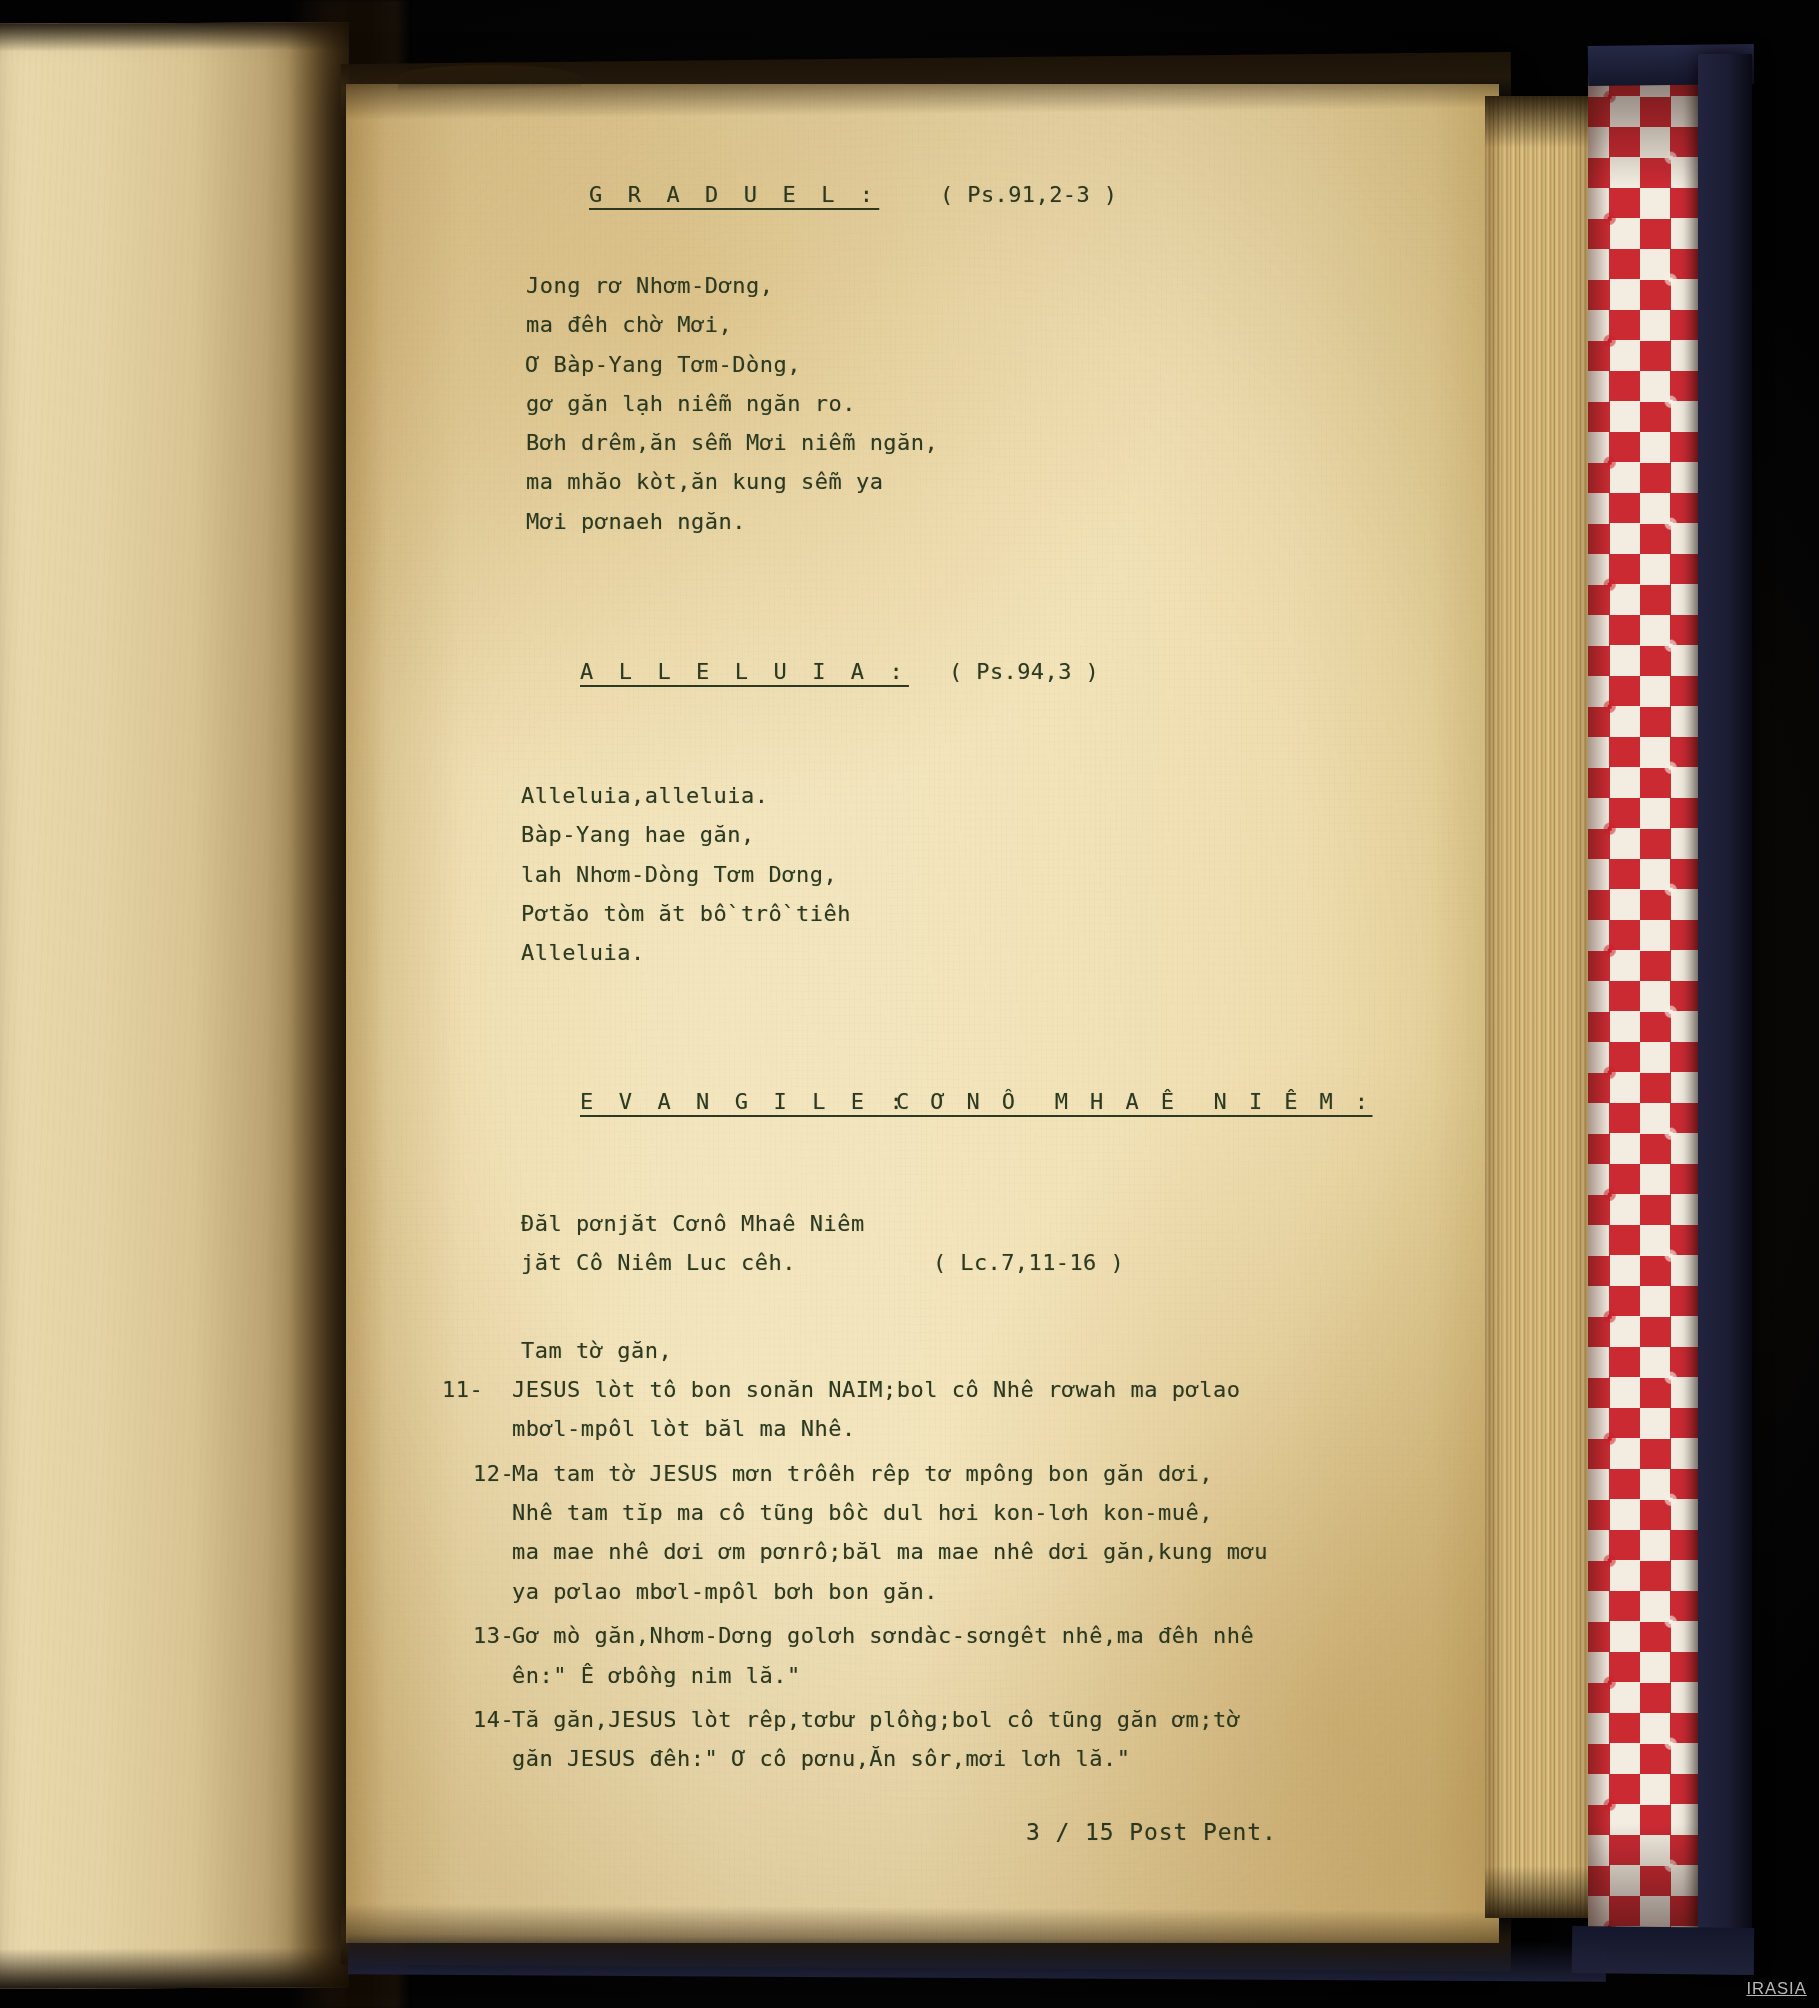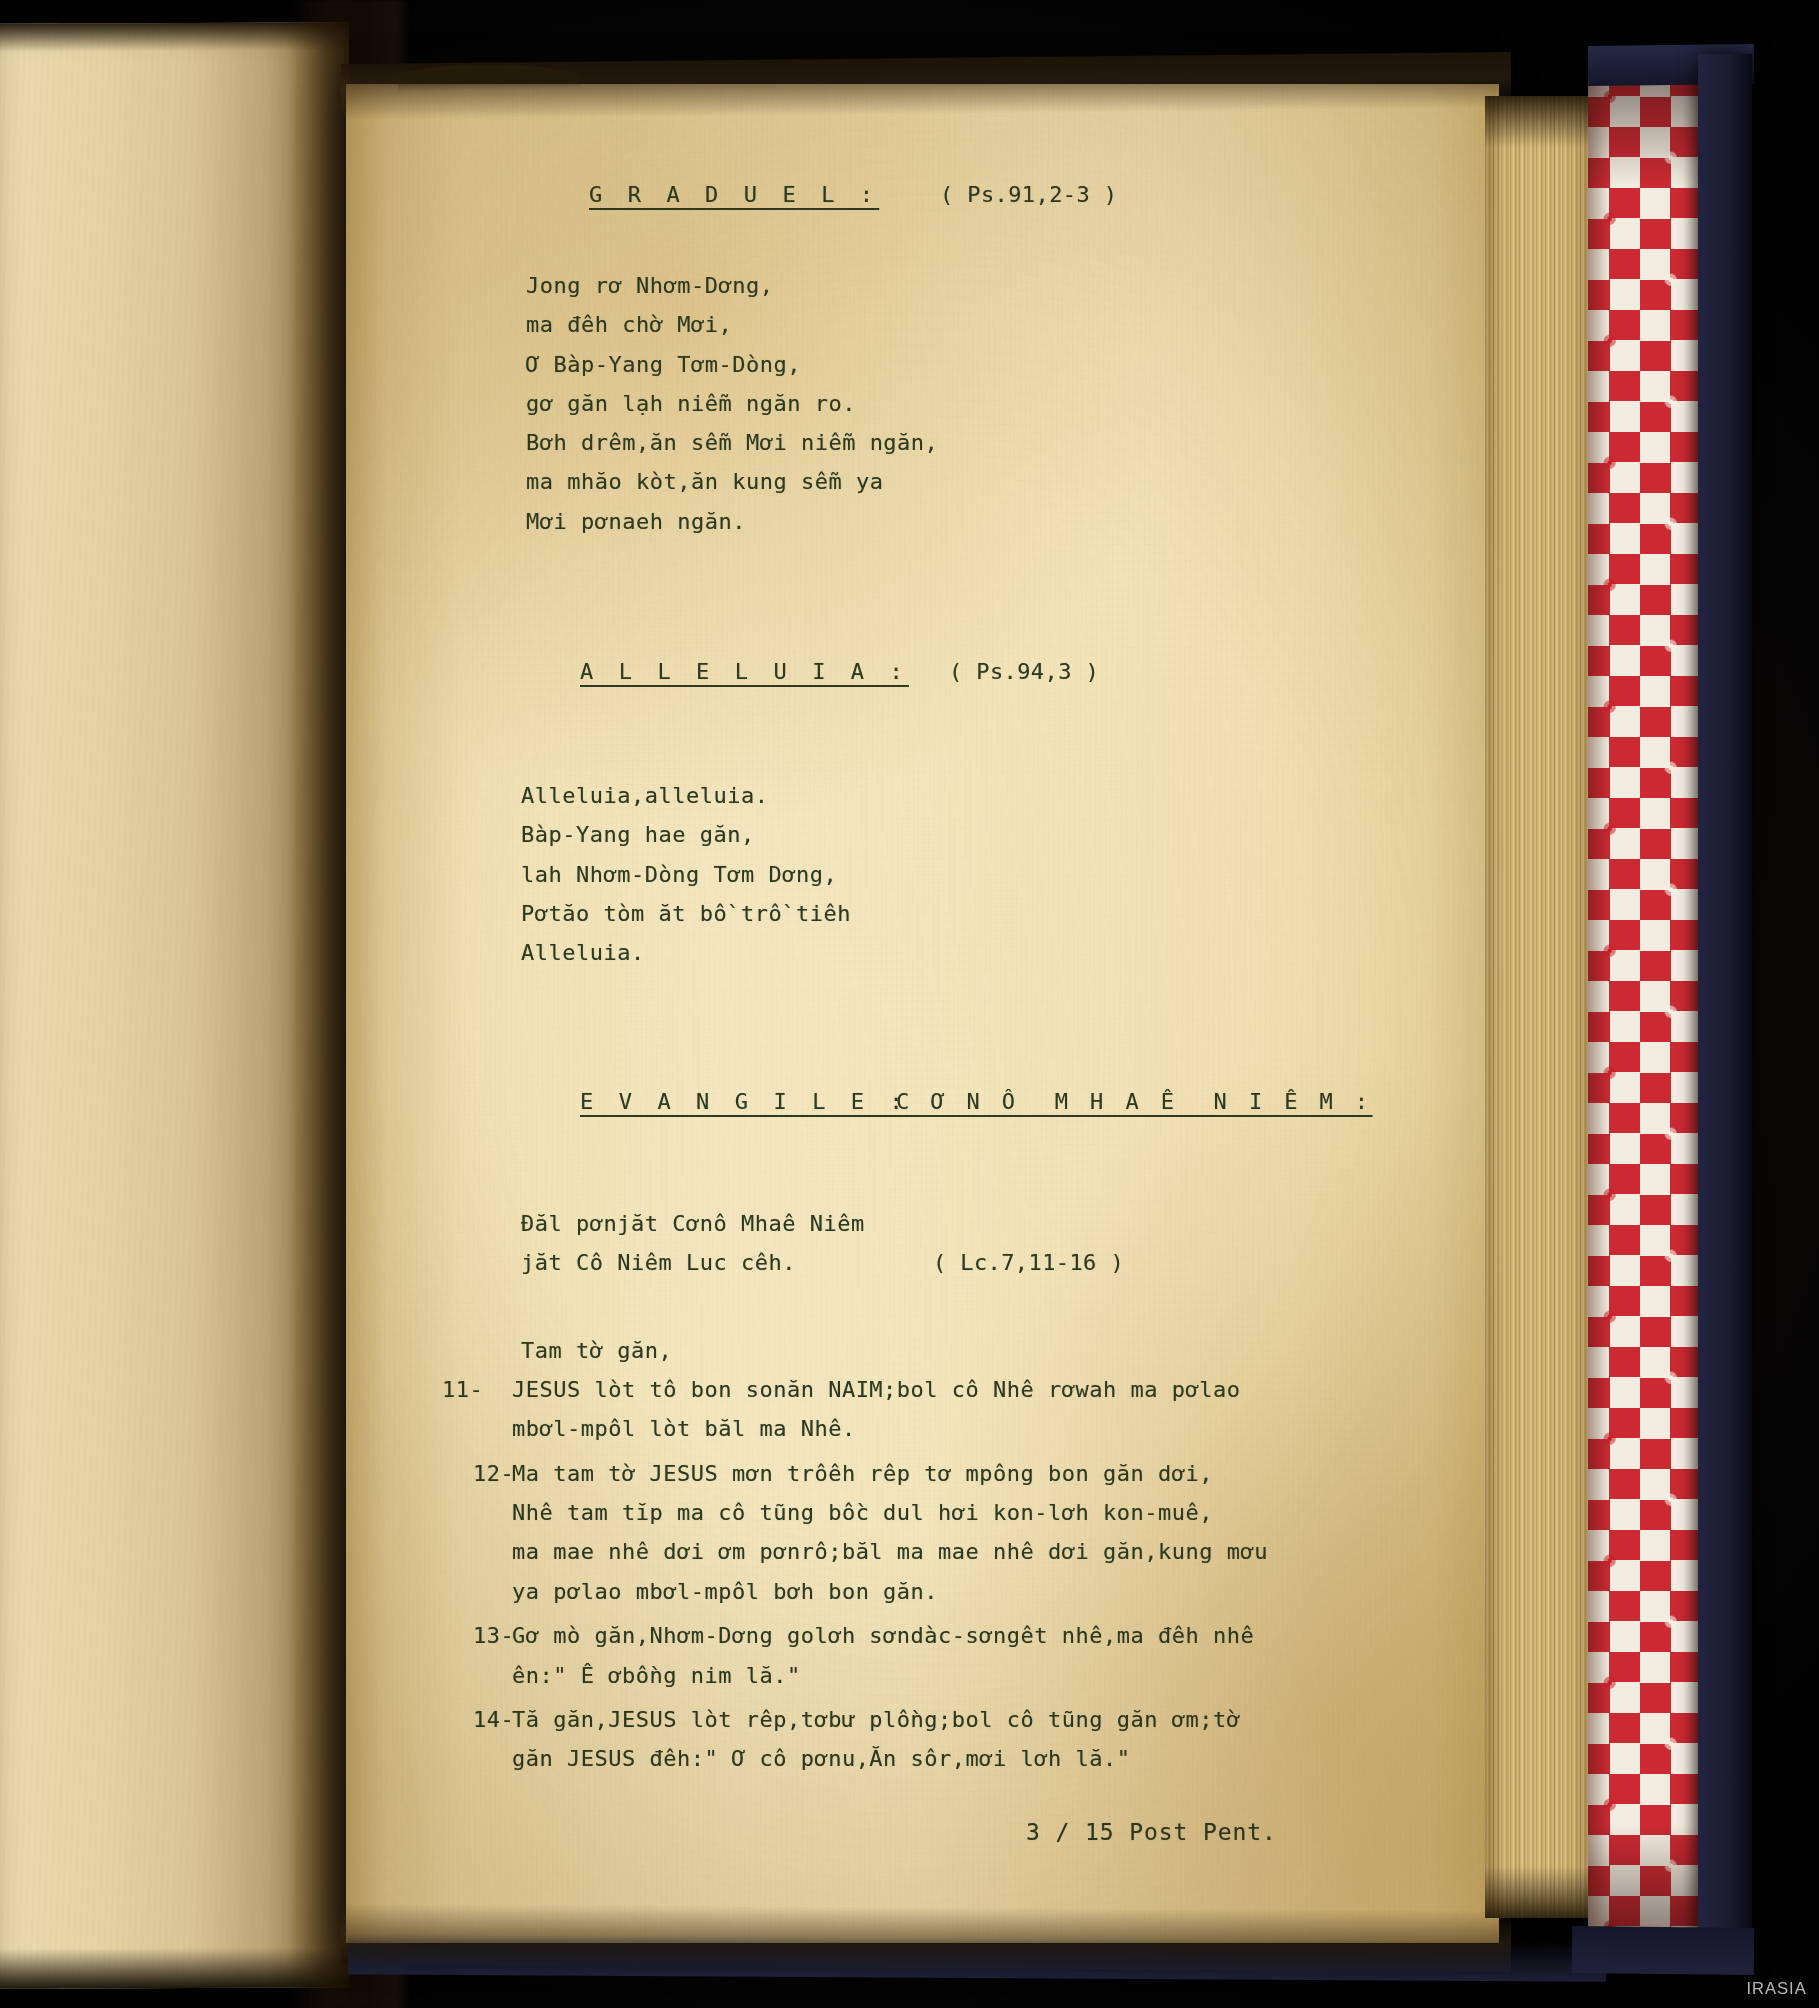--- a/index.html
+++ b/index.html
@@ -278,20 +278,21 @@
 
   .watermark {
     position: absolute;
     right: 12.2px;
     bottom: 10.5px;
     color: #d8d8d8;
     font-family: "Liberation Sans", sans-serif;
     font-size: 16.6px;
     letter-spacing: 1px;
     opacity: .85;
+    text-decoration: underline;
   }
 </style>
 </head>
 <body>
 
 <div id="scene">
 
   <div class="bg-vignette"></div>
 
   <div class="page-left">

